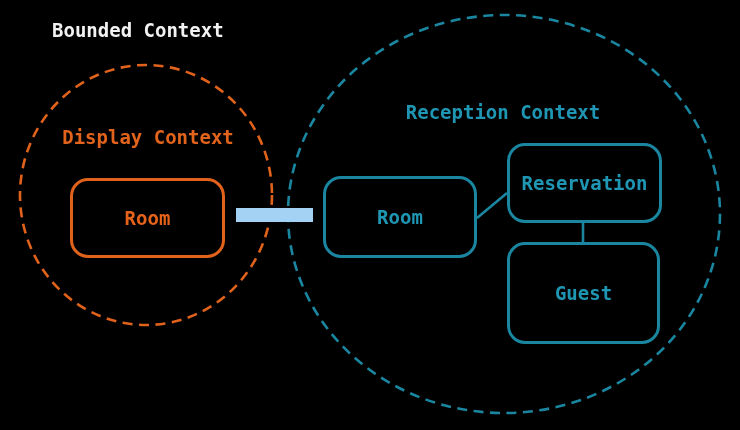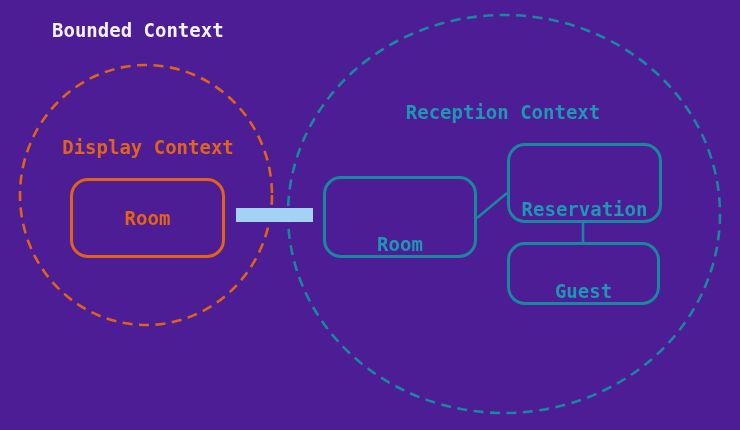--- a/index.html
+++ b/index.html
@@ -4,21 +4,21 @@
 <style>
   html, body {
     margin: 0;
     padding: 0;
     background: #1e1e1e;
   }
   .stage {
     position: relative;
     width: 740px;
     height: 430px;
-    background: #4c1d95;
+    background: #000000;
     overflow: hidden;
     font-family: "DejaVu Sans Mono", "Liberation Mono", monospace;
   }
   .stage svg {
     position: absolute;
     left: 0;
     top: 0;
   }
   .page-title {
     position: absolute;
@@ -33,21 +33,21 @@
     position: absolute;
     font-size: 19px;
     font-weight: 600;
     text-align: center;
     white-space: nowrap;
   }
   .ctx-label.orange { color: #e2631c; }
   .ctx-label.teal   { color: #1f97b4; }
   .display-ctx-label {
     left: 48px;
-    top: 136px;
+    top: 126px;
     width: 200px;
   }
   .reception-ctx-label {
     left: 393px;
     top: 101px;
     width: 220px;
   }
   .box {
     position: absolute;
     box-sizing: border-box;
@@ -59,21 +59,20 @@
     font-weight: 600;
     background: transparent;
   }
   .box.orange-box {
     border: 3px solid #e0621b;
     color: #e4621a;
   }
   .box.teal-box {
     border: 3px solid #1a86a0;
     color: #1f97b4;
-    align-items: flex-end;
   }
   .display-room-box {
     left: 70px;
     top: 178px;
     width: 155px;
     height: 80px;
   }
   .reception-room-box {
     left: 323px;
     top: 176px;
@@ -83,21 +82,21 @@
   .reservation-box {
     left: 507px;
     top: 143px;
     width: 155px;
     height: 80px;
   }
   .guest-box {
     left: 507px;
     top: 242px;
     width: 153px;
-    height: 63px;
+    height: 102px;
   }
 </style>
 </head>
 <body>
 
 <div class="stage">
 
   <svg width="740" height="430" viewBox="0 0 740 430">
 
     <ellipse cx="146" cy="195" rx="126" ry="130" fill="none" stroke-width="2.6" stroke-dasharray="10 6.5" stroke="#e0621b"></ellipse>

